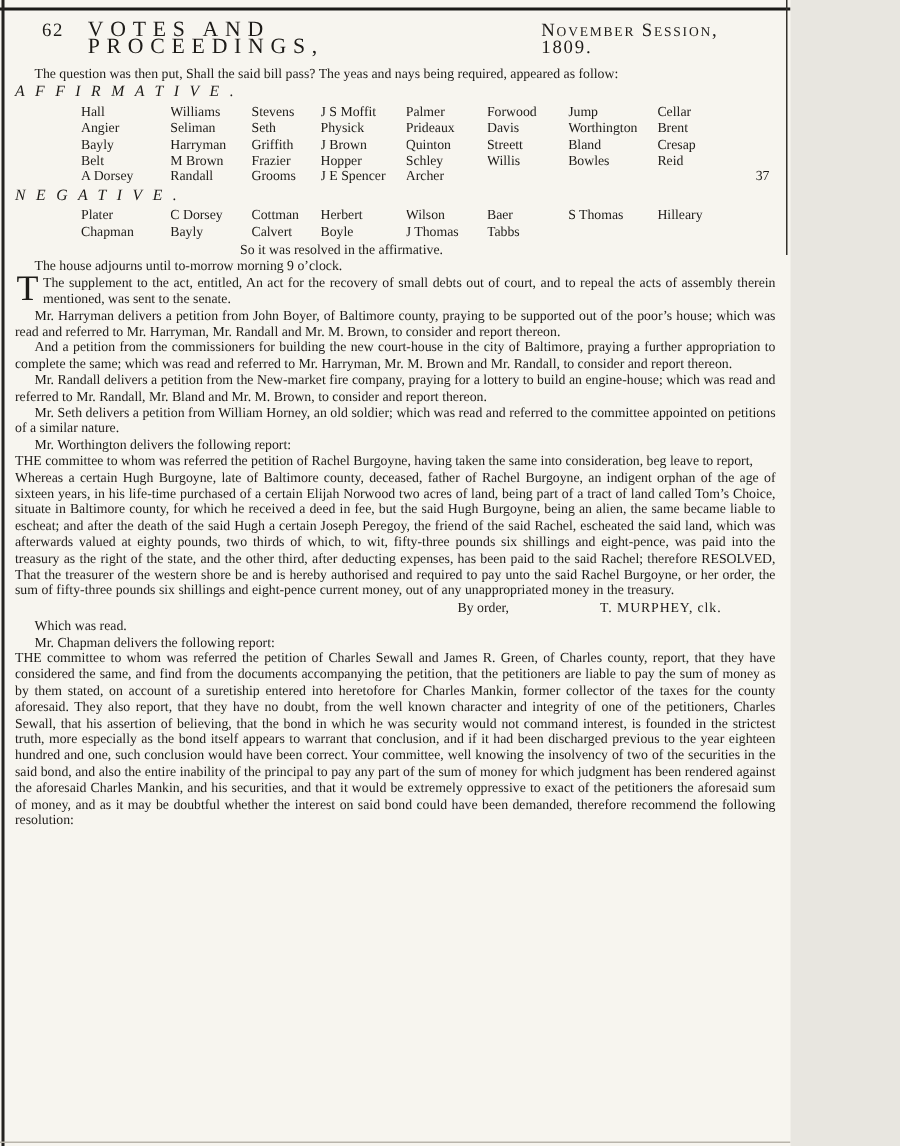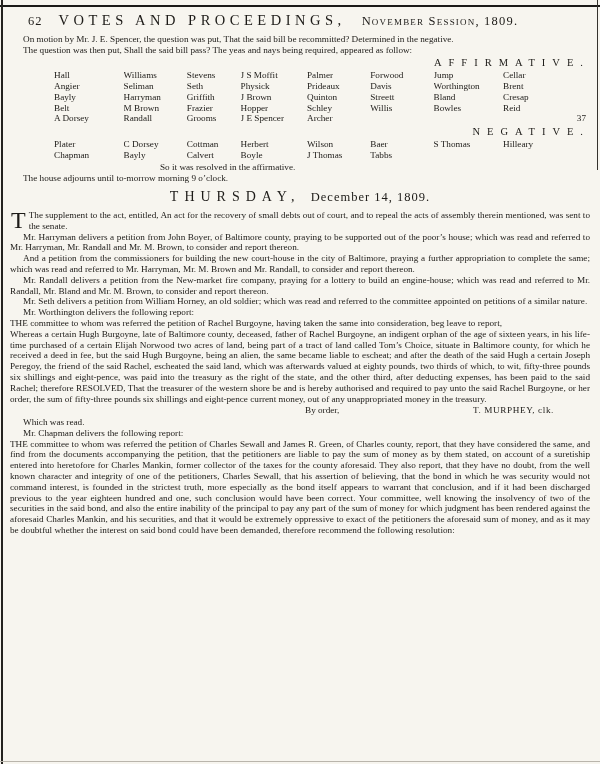--- a/index.html
+++ b/index.html
@@ -1,38 +1,38 @@
 <!DOCTYPE html>
 <html><head>
 <meta charset="utf-8">
 <style>
   * { margin:0; padding:0; box-sizing:border-box; }
   html,body { width:600px; height:764px; }
   body { background:#e8e6e0; font-family:"Liberation Serif","DejaVu Serif",serif; }
   .page{
-    position:relative; width:600px; height:764px;
+    position:relative; width:527px; height:764px;
     background:#f7f5ef; color:#1d1b18;
     font-size:9.2px; line-height:10.8px;
     padding:13px 10px 6px 10px; overflow:hidden;
   }
   .edge-top{position:absolute;top:5px;left:0;width:100%;height:2px;background:#1b1a18;}
   .edge-left{position:absolute;top:0;left:1px;width:2px;height:100%;background:#24221f;}
   .edge-right{position:absolute;top:0;right:2px;width:1px;height:170px;background:#35322d;}
   .edge-bottom{position:absolute;bottom:2px;left:0;width:100%;height:1px;background:#b9b5ac;}
 
   .page-header{display:flex;align-items:baseline;margin:2px 0 7px 18px;}
   .pagenum{font-size:12.5px;letter-spacing:1px;}
   .ptitle{font-size:14.5px;letter-spacing:4.5px;margin-left:16px;}
   .psession{font-variant:small-caps;font-size:12.5px;letter-spacing:1.2px;margin-left:16px;}
 
   p.para{text-align:justify;}
   p.indent{text-indent:13px;}
   .resolved{padding-left:150px;margin:1px 0;}
 
-  .vote-heading{text-align:right;letter-spacing:7px;font-size:10.5px;margin:3px 0 1px 0;}
+  .vote-heading{text-align:left;letter-spacing:7px;font-size:10.5px;margin:3px 0 1px 0;font-style:italic;}
   .vote-table{margin:0 4px 1px 44px;}
   .vote-row{display:grid;grid-template-columns:1.1fr 1fr 0.85fr 1.05fr 1fr 1fr 1.1fr 0.9fr 26px;}
   .vote-cell{white-space:nowrap;overflow:hidden;}
   .vote-count{text-align:right;}
 
   .day-heading{text-align:center;margin:8px 0 6px 0;}
   .day-name{font-size:14px;letter-spacing:6px;}
   .day-date{font-size:12.5px;margin-left:8px;letter-spacing:1px;}
 
   .dropcap{float:left;font-size:24px;line-height:20px;padding:0 3px 0 1px;}
@@ -49,21 +49,20 @@
   <div class="edge-left"></div>
   <div class="edge-right"></div>
   <div class="edge-bottom"></div>
 
   <div class="page-header">
     <span class="pagenum">62</span>
     <span class="ptitle">VOTES AND PROCEEDINGS,</span>
     <span class="psession">November Session, 1809.</span>
   </div>
 
-  <p class="para indent">On motion by Mr. J. E. Spencer, the question was put, That the said bill be recommitted? Determined in the negative.</p>
   <p class="para indent">The question was then put, Shall the said bill pass? The yeas and nays being required, appeared as follow:</p>
 
   <div class="vote-heading">AFFIRMATIVE.</div>
   <div class="vote-table">
     <div class="vote-row">
       <span class="vote-cell">Hall</span>
       <span class="vote-cell">Williams</span>
       <span class="vote-cell">Stevens</span>
       <span class="vote-cell">J S Moffit</span>
       <span class="vote-cell">Palmer</span>
@@ -140,24 +139,20 @@
       <span class="vote-cell">Tabbs</span>
       <span class="vote-cell"></span>
       <span class="vote-cell"></span>
       <span class="vote-cell vote-count"></span>
     </div>
   </div>
 
   <p class="para resolved">So it was resolved in the affirmative.</p>
   <p class="para indent">The house adjourns until to-morrow morning 9 o’clock.</p>
 
-  <div class="day-heading">
-    <span class="day-name">THURSDAY,</span>
-    <span class="day-date">December 14, 1809.</span>
-  </div>
 
   <p class="para"><span class="dropcap">T</span></p>
   <p class="para">The supplement to the act, entitled, An act for the recovery of small debts out of court, and to repeal the acts of assembly therein mentioned, was sent to the senate.</p>
   <p class="para indent">Mr. Harryman delivers a petition from John Boyer, of Baltimore county, praying to be supported out of the poor’s house; which was read and referred to Mr. Harryman, Mr. Randall and Mr. M. Brown, to consider and report thereon.</p>
   <p class="para indent">And a petition from the commissioners for building the new court-house in the city of Baltimore, praying a further appropriation to complete the same; which was read and referred to Mr. Harryman, Mr. M. Brown and Mr. Randall, to consider and report thereon.</p>
   <p class="para indent">Mr. Randall delivers a petition from the New-market fire company, praying for a lottery to build an engine-house; which was read and referred to Mr. Randall, Mr. Bland and Mr. M. Brown, to consider and report thereon.</p>
   <p class="para indent">Mr. Seth delivers a petition from William Horney, an old soldier; which was read and referred to the committee appointed on petitions of a similar nature.</p>
   <p class="para indent">Mr. Worthington delivers the following report:</p>
   <p class="para">THE committee to whom was referred the petition of Rachel Burgoyne, having taken the same into consideration, beg leave to report,</p>
   <p class="para">Whereas a certain Hugh Burgoyne, late of Baltimore county, deceased, father of Rachel Burgoyne, an indigent orphan of the age of sixteen years, in his life-time purchased of a certain Elijah Norwood two acres of land, being part of a tract of land called Tom’s Choice, situate in Baltimore county, for which he received a deed in fee, but the said Hugh Burgoyne, being an alien, the same became liable to escheat; and after the death of the said Hugh a certain Joseph Peregoy, the friend of the said Rachel, escheated the said land, which was afterwards valued at eighty pounds, two thirds of which, to wit, fifty-three pounds six shillings and eight-pence, was paid into the treasury as the right of the state, and the other third, after deducting expenses, has been paid to the said Rachel; therefore RESOLVED, That the treasurer of the western shore be and is hereby authorised and required to pay unto the said Rachel Burgoyne, or her order, the sum of fifty-three pounds six shillings and eight-pence current money, out of any unappropriated money in the treasury.</p>

